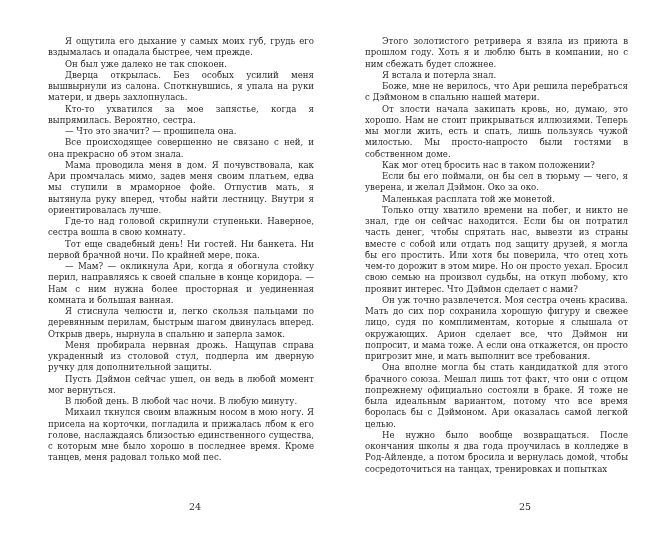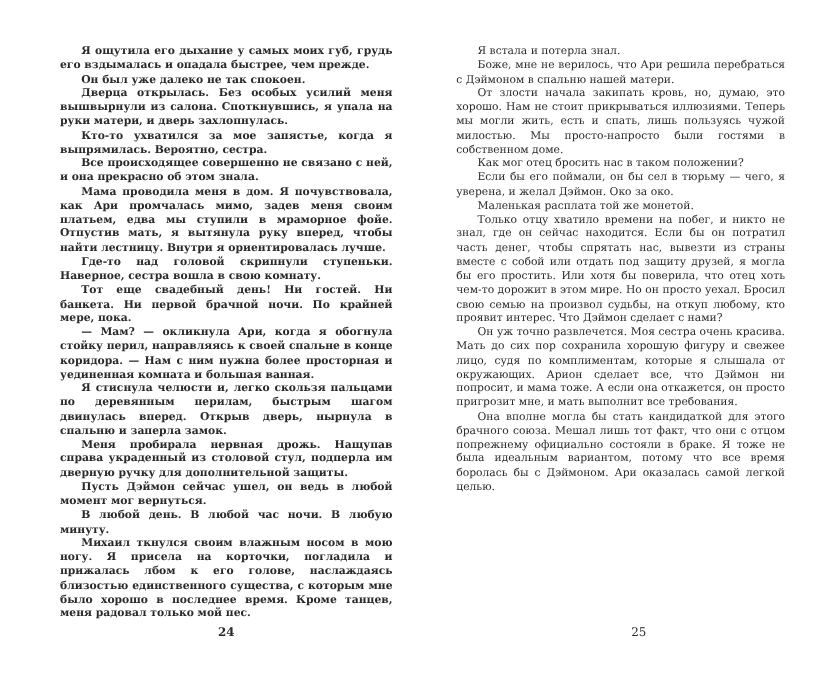--- a/index.html
+++ b/index.html
@@ -1,78 +1,81 @@
 <!DOCTYPE html>
 <html><head>
 <meta charset="utf-8">
 <style>
   html, body { margin: 0; padding: 0; background: #ffffff; }
   body { width: 668px; height: 540px; position: relative; overflow: hidden; }
   .spread { position: absolute; left: 0; top: 0; width: 668px; height: 540px; background: #ffffff; }
   .page { position: absolute; top: 0; height: 540px; }
-  .page.left { left: 0; width: 334px; font-weight: bold; }
+  .page.left { left: 0; width: 334px; }
   .page.right { left: 334px; width: 334px; }
   .text-block {
     position: absolute;
     top: 36px;
     font-family: "DejaVu Serif", "Liberation Serif", serif;
     font-size: 8.6px;
     line-height: 11.25px;
     color: #2a2a2a;
     text-align: justify;
     hyphens: manual;
   }
   .page.left .text-block { left: 48px; width: 266px; }
   .page.right .text-block { left: 31px; width: 263px; }
   .para { margin: 0; text-indent: 17px; }
   .page-number {
     position: absolute;
     top: 501px;
     width: 40px;
-    text-align: center;
+    text-align: right;
     font-family: "DejaVu Serif", "Liberation Serif", serif;
     font-size: 9.5px;
     color: #2a2a2a;
   }
   .page.left .page-number { left: 161px; }
   .page.right .page-number { left: 157px; }
 </style>
 </head>
 <body>
 
 <div class="spread">
 
   <div class="page left">
     <div class="text-block">
       <p class="para">Я ощутила его дыхание у самых моих губ, грудь его вздымалась и опадала быстрее, чем прежде.</p>
       <p class="para">Он был уже далеко не так спокоен.</p>
       <p class="para">Дверца открылась. Без особых усилий меня вышвырнули из салона. Споткнувшись, я упала на руки матери, и дверь захлопнулась.</p>
       <p class="para">Кто-то ухватился за мое запястье, когда я выпрямилась. Вероятно, сестра.</p>
+      <p class="para">— Что это значит? — прошипела она.</p>
       <p class="para">Все происходящее совершенно не связано с ней, и она прекрасно об этом знала.</p>
       <p class="para">Мама проводила меня в дом. Я почувствовала, как Ари промчалась мимо, задев меня своим платьем, едва мы ступили в мраморное фойе. Отпустив мать, я вытянула руку вперед, чтобы найти лестницу. Внутри я ориентировалась лучше.</p>
       <p class="para">Где-то над головой скрипнули ступеньки. Наверное, сестра вошла в свою комнату.</p>
       <p class="para">Тот еще свадебный день! Ни гостей. Ни банкета. Ни первой брачной ночи. По крайней мере, пока.</p>
       <p class="para">— Мам? — окликнула Ари, когда я обогнула стойку перил, направляясь к своей спальне в конце коридора. — Нам с ним нужна более просторная и уединенная комната и большая ванная.</p>
       <p class="para">Я стиснула челюсти и, легко скользя пальцами по деревянным перилам, быстрым шагом двинулась вперед. Открыв дверь, нырнула в спальню и заперла замок.</p>
       <p class="para">Меня пробирала нервная дрожь. Нащупав справа украденный из столовой стул, подперла им дверную ручку для дополнительной защиты.</p>
       <p class="para">Пусть Дэймон сейчас ушел, он ведь в любой момент мог вернуться.</p>
       <p class="para">В любой день. В любой час ночи. В любую минуту.</p>
       <p class="para">Михаил ткнулся своим влажным носом в мою ногу. Я присела на корточки, погладила и прижалась лбом к его голове, наслаждаясь близостью единственного существа, с которым мне было хорошо в последнее время. Кроме танцев, меня радовал только мой пес.</p>
     </div>
     <div class="page-number">24</div>
   </div>
 
   <div class="page right">
     <div class="text-block">
+      <p class="para">Этого золотистого ретривера я взяла из приюта в прошлом году. Хоть я и люблю быть в компании, но с ним сбежать будет сложнее.</p>
       <p class="para">Я встала и потерла знал.</p>
       <p class="para">Боже, мне не верилось, что Ари решила перебраться с Дэймоном в спальню нашей матери.</p>
       <p class="para">От злости начала закипать кровь, но, думаю, это хорошо. Нам не стоит прикрываться иллюзиями. Теперь мы могли жить, есть и спать, лишь пользуясь чужой милостью. Мы просто-напросто были гостями в собственном доме.</p>
       <p class="para">Как мог отец бросить нас в таком положении?</p>
       <p class="para">Если бы его поймали, он бы сел в тюрьму — чего, я уверена, и желал Дэймон. Око за око.</p>
       <p class="para">Маленькая расплата той же монетой.</p>
       <p class="para">Только отцу хватило времени на побег, и никто не знал, где он сейчас находится. Если бы он потратил часть денег, чтобы спрятать нас, вывезти из страны вместе с собой или отдать под защиту друзей, я могла бы его простить. Или хотя бы поверила, что отец хоть чем-то дорожит в этом мире. Но он просто уехал. Бросил свою семью на произвол судьбы, на откуп любому, кто проявит интерес. Что Дэймон сделает с нами?</p>
       <p class="para">Он уж точно развлечется. Моя сестра очень красива. Мать до сих пор сохранила хорошую фигуру и свежее лицо, судя по комплиментам, которые я слышала от окружающих. Арион сделает все, что Дэймон ни попросит, и мама тоже. А если она откажется, он просто пригрозит мне, и мать выполнит все требования.</p>
       <p class="para">Она вполне могла бы стать кандидаткой для этого брачного союза. Мешал лишь тот факт, что они с отцом попрежнему официально состояли в браке. Я тоже не была идеальным вариантом, потому что все время боролась бы с Дэймоном. Ари оказалась самой легкой целью.</p>
+      <p class="para">Не нужно было вообще возвращаться. После окончания школы я два года проучилась в колледже в Род-Айленде, а потом бросила и вернулась домой, чтобы сосредоточиться на танцах, тренировках и попытках</p>
     </div>
     <div class="page-number">25</div>
   </div>
 
 </div>
 
 </body></html>

